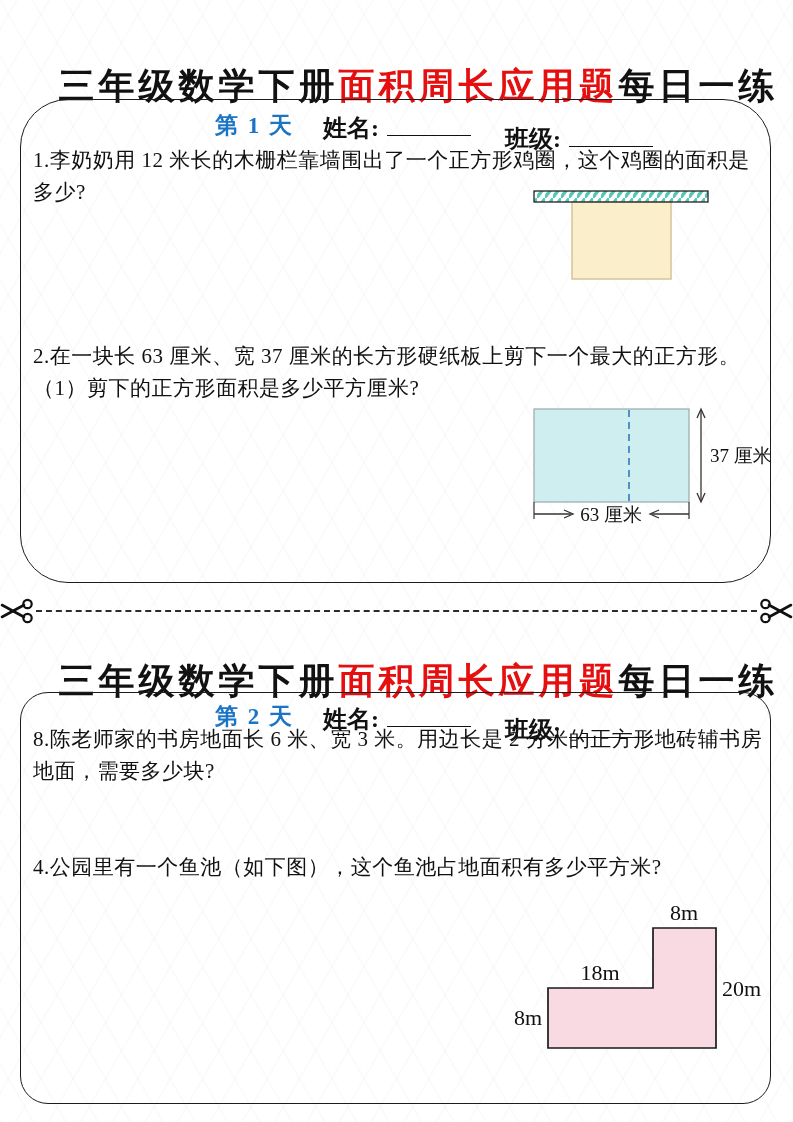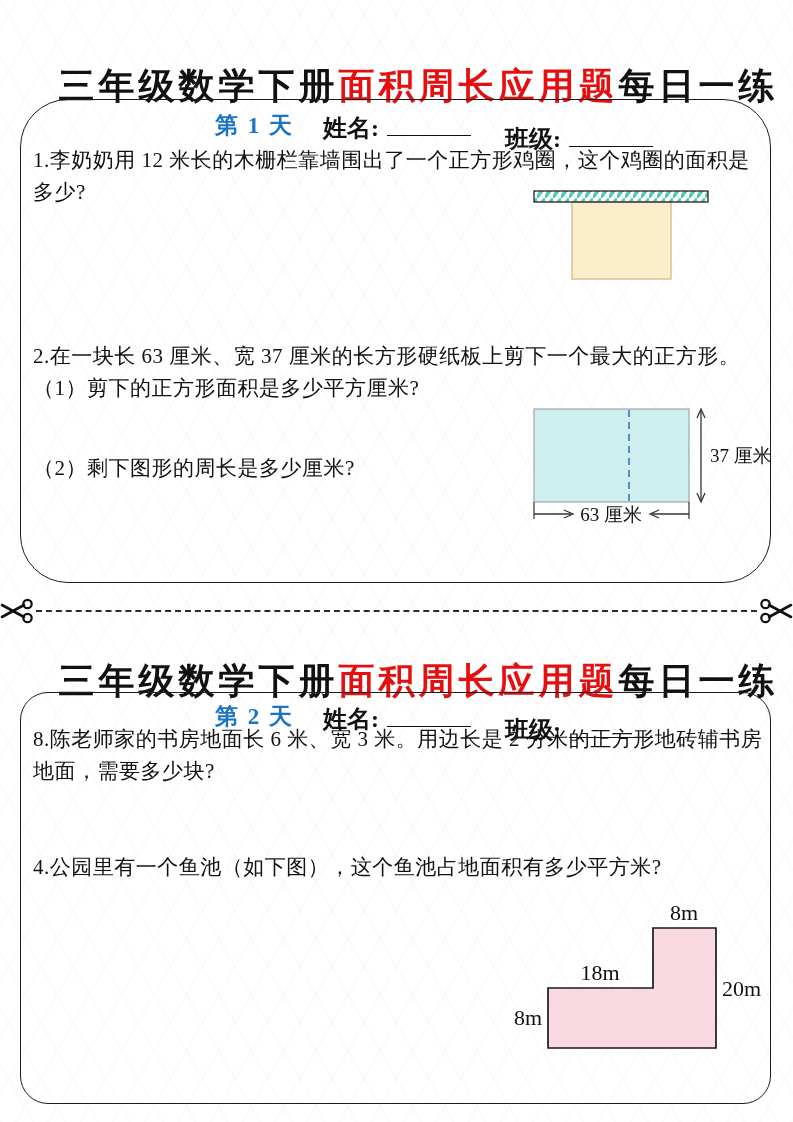--- a/index.html
+++ b/index.html
@@ -78,21 +78,20 @@
         <pattern id="hatch" patternUnits="userSpaceOnUse" width="8" height="12">
           <path d="M-2,14 L10,-2" style="stroke:var(--wall-teal);" stroke-width="3.5" fill="none"></path>
         </pattern>
       </defs>
       <rect x="51" y="16" width="99" height="77" style="fill:var(--square-cream);stroke:var(--square-border);" stroke-width="1.6"></rect>
       <rect x="13" y="5" width="174" height="11" fill="url(#hatch)" stroke="#222" stroke-width="1.3"></rect>
     </svg>
 
     <div class="prob" style="top:216px;margin-top:24px;">2.在一块长 63 厘米、宽 37 厘米的长方形硬纸板上剪下一个最大的正方形。</div>
     <div class="prob" style="top:272px;">（1）剪下的正方形面积是多少平方厘米?</div>
-    <div class="prob" style="top:352px;">（2）剩下图形的周长是多少厘米?</div>
 
     <svg class="fig" style="left:500px;top:300px;" width="260" height="135" viewBox="0 0 260 135">
       <rect x="13" y="9" width="155" height="93" style="fill:var(--rect-cyan);" stroke="#9aa8aa" stroke-width="1.2"></rect>
       <line x1="108" y1="10" x2="108" y2="101" style="stroke:var(--dash-blue);" stroke-width="1.7" stroke-dasharray="7 5"></line>
 
       <line x1="180" y1="10" x2="180" y2="101" stroke="#333" stroke-width="1.3"></line>
       <path d="M176,18 L180,9 L184,18" fill="none" stroke="#333" stroke-width="1.3"></path>
       <path d="M176,93 L180,102 L184,93" fill="none" stroke="#333" stroke-width="1.3"></path>
       <text x="189" y="62" font-size="19" fill="#111">37 厘米</text>
 

